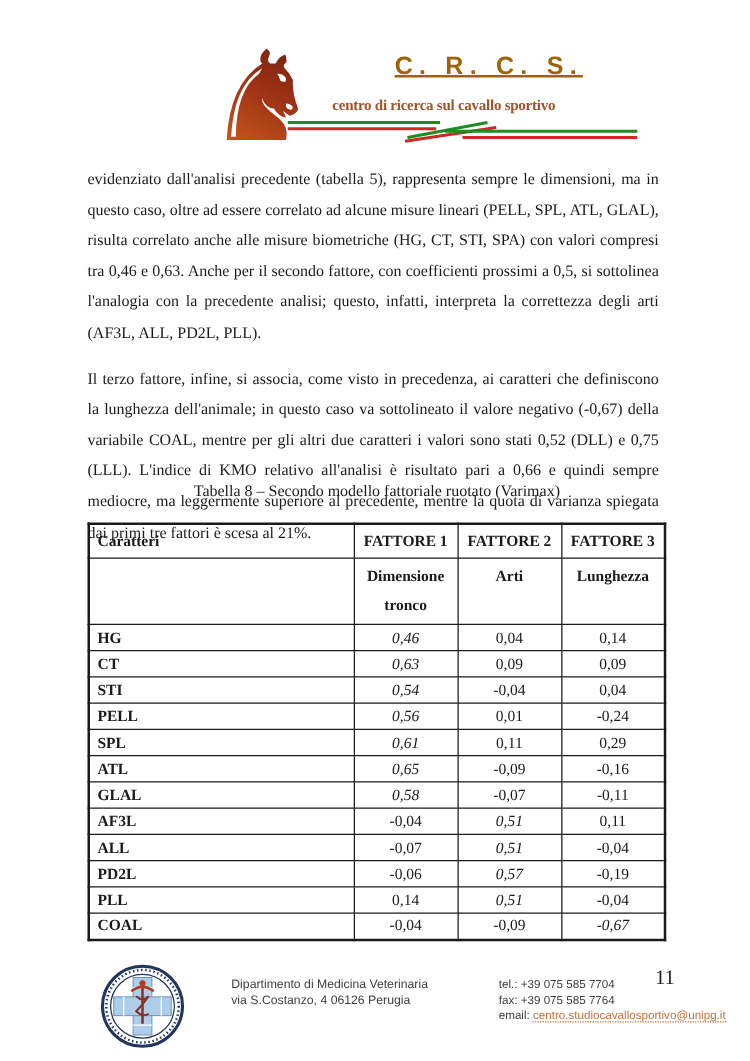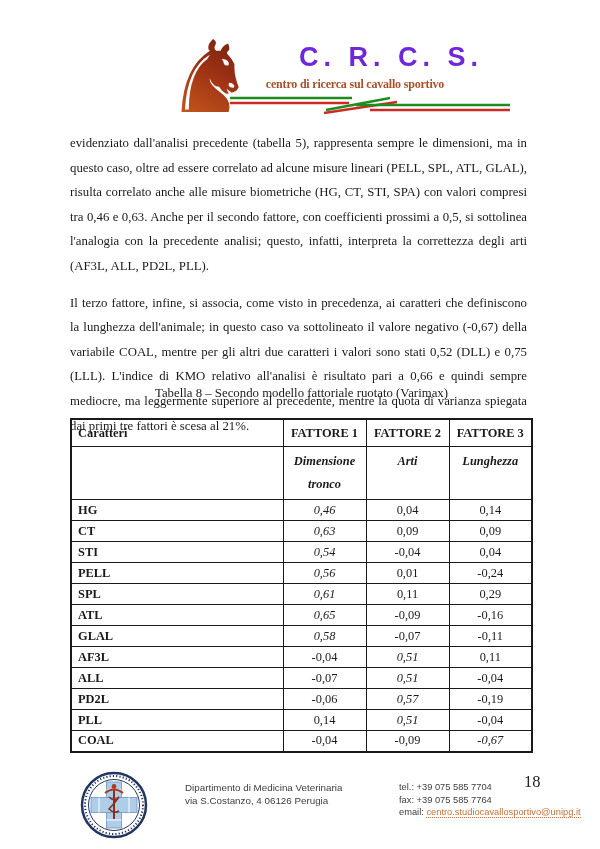--- a/index.html
+++ b/index.html
@@ -13,21 +13,21 @@
   .horse-logo {
     position:absolute; left:150px; top:24px; width:120px; height:108px;
     font-family:"DejaVu Sans", sans-serif; font-size:100px; line-height:108px;
     text-align:center; transform:scaleX(-1);
     background:linear-gradient(150deg,#5e1d0e 5%,#9c3014 45%,#c4581c 80%,#d97b22 100%);
     -webkit-background-clip:text; background-clip:text; color:transparent;
   }
   .crcs-title {
     position:absolute; left:268px; top:42px; width:246px; text-align:center;
     font-family:"Liberation Sans", sans-serif; font-weight:bold;
-    font-size:27px; letter-spacing:5px; color:#6d28d9; white-space:nowrap;
+    font-size:20px; letter-spacing:5px; color:#a16207; white-space:nowrap;text-decoration:underline;
   }
   .crcs-sub {
     position:absolute; left:209px; top:77px; width:292px; text-align:center;
     font-family:Liberation Serif, serif; font-weight:bold;
     font-size:12px; color:#a5522b; white-space:nowrap; letter-spacing:-0.2px;
   }
   .flag-lines { position:absolute; left:230px; top:95px; }
 
   
   .content { position:absolute; left:70px; top:131px; width:463px; }
@@ -46,21 +46,21 @@
     border:2px solid #1a1a1a;
   }
   table.factors th, table.factors td {
     border:1px solid #1a1a1a; font-size:12.4px; overflow:hidden;
   }
   .col-label { width:212px; }
   .col-f { width:83px; }
   tr.head-row th { height:24px; font-weight:bold; }
   tr.head-row th.c-label { text-align:left; padding-left:6px; }
   tr.sub-row th {
-    height:48px; font-weight:bold; font-style:italic;
+    height:48px; font-weight:bold; 
     vertical-align:top; padding-top:3px; line-height:23px; text-align:center;
   }
   tr.data-row { height:21px; }
   tr.data-row td.row-label { font-weight:bold; text-align:left; padding-left:6px; }
   tr.data-row td.val { text-align:center; }
   td.val.emph { font-style:italic;margin-left:44px; }
 
   
   .footer-seal { position:absolute; left:80px; top:771px; }
   .footer-dept {
@@ -221,15 +221,15 @@
     <div>Dipartimento di Medicina Veterinaria</div>
     <div>via S.Costanzo, 4 06126 Perugia</div>
   </div>
 
   <div class="footer-contact">
     <div>tel.: +39 075 585 7704</div>
     <div>fax: +39 075 585 7764</div>
     <div><span>email: </span><a class="email-link">centro.studiocavallosportivo@unipg.it</a></div>
   </div>
 
-  <div class="page-number">18</div>
+  <div class="page-number">11</div>
 
 </div>
 
 </body></html>

